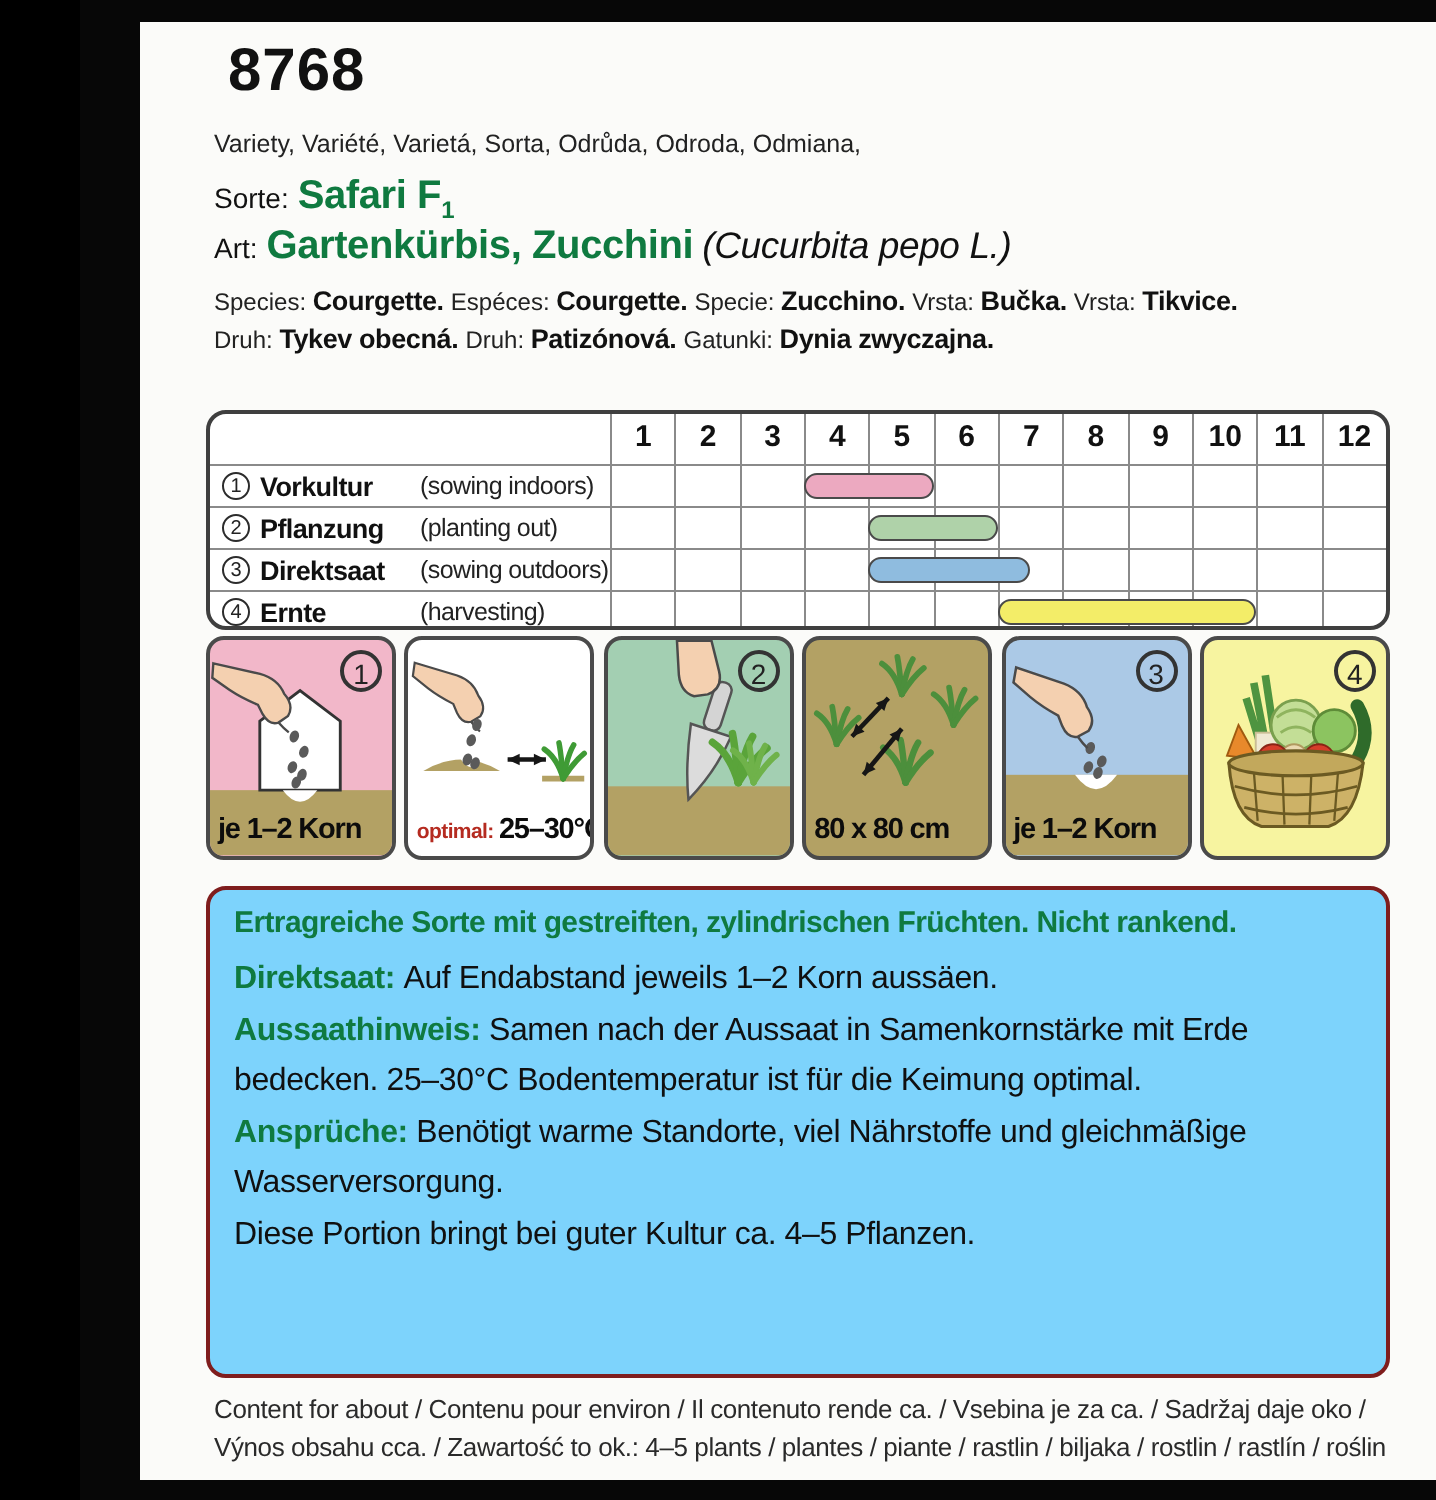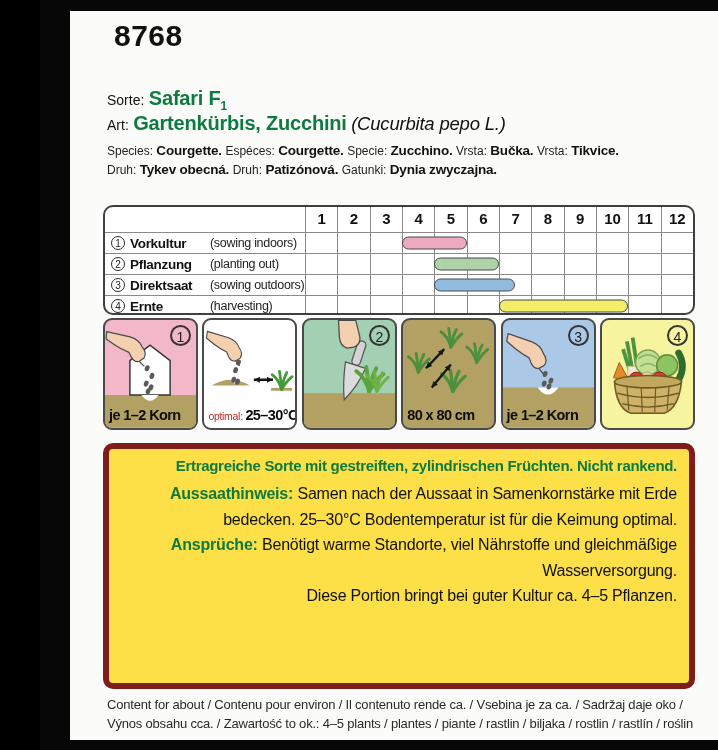--- a/index.html
+++ b/index.html
@@ -29,36 +29,37 @@
   .cal-name{width:80px;flex:none;font-weight:bold;font-size:13.5px;color:#111;letter-spacing:-.3px;}
   .cal-en{font-size:12.5px;color:#222;letter-spacing:-.3px;}
   .cal-cell{flex:1;border-left:1px solid #8a8a8a;}
   .cal-bar{position:absolute;top:50%;transform:translateY(-50%);height:13px;border:1.5px solid #4a4a4a;border-radius:7px;}
 
   .pictos{position:absolute;left:33px;top:307px;width:592px;height:112px;display:flex;justify-content:space-between;}
   .tile{position:relative;width:95px;height:112px;border:2px solid #4a4a4a;border-radius:9px;overflow:hidden;}
   .tile svg{position:absolute;left:0;top:0;}
   .badge{position:absolute;top:5px;right:5px;width:21px;height:21px;border:2px solid #333;border-radius:50%;text-align:center;line-height:20px;font-size:14px;color:#222;background:transparent;}
   .caption{position:absolute;left:4px;bottom:5px;font-weight:bold;font-size:14.5px;color:#0c0c0c;letter-spacing:-.6px;white-space:nowrap;}
-  .caption .pref{font-weight:normal;font-size:10.5px;color:#b52b20;letter-spacing:-.3px;}
-
-  .desc{position:absolute;left:33px;top:432px;width:592px;height:246px;border:6px solid #7f1d1d;border-radius:10px;background:#fde047;padding:8px 12px;text-align:right;}
+  .caption .pref{font-weight:bold;font-size:10.5px;color:#b52b20;letter-spacing:-.3px;}
+
+  .desc{position:absolute;left:33px;top:432px;width:592px;height:246px;border:2px solid #7f1d1d;border-radius:10px;background:#7dd3fc;padding:8px 12px;}
   .headline{font-size:15px;font-weight:bold;color:#0f7a40;letter-spacing:-.3px;margin-bottom:7px;}
   .para{font-size:16px;line-height:25.5px;color:#101010;letter-spacing:-.2px;}
   .para b{color:#0f7a40;}
 
   .footer{position:absolute;left:37px;top:684px;width:618px;font-size:13px;line-height:19px;color:#2a2a2a;letter-spacing:-.2px;}
 </style>
 </head>
 <body>
 
 <div class="stage">
   <div class="panel">
 
     <div class="artnum">8768</div>
+    <div class="variety-line">Variety, Variété, Varietá, Sorta, Odrůda, Odroda, Odmiana,</div>
 
     <div class="sorte-line">
       <span class="small-label">Sorte:</span>
       <span class="green-big"><span>Safari F</span><sub>1</sub></span>
     </div>
 
     <div class="art-line">
       <span class="small-label">Art:</span>
       <span class="green-big">Gartenkürbis, Zucchini</span>
       <span class="latin">(Cucurbita pepo L.)</span>
@@ -304,20 +305,21 @@
    <path d="M26,68 L28,94 M41,70 L42,96 M56,70 L55,96 M70,68 L68,94" stroke="#6b5a22" stroke-width="1.2"></path>
    <ellipse cx="48" cy="64" rx="35" ry="6.5" fill="#c2a85c" stroke="#6b5a22" stroke-width="1.6"></ellipse>
           </svg>
           <div class="badge">4</div>
         </div>
       </div>
 
     <div class="desc">
       <div class="headline">Ertragreiche Sorte mit gestreiften, zylindrischen Früchten. Nicht rankend.</div>
       <div id="paras">
+          <div class="para"><b>Direktsaat: </b>Auf Endabstand jeweils 1–2 Korn aussäen.</div>
           <div class="para"><b>Aussaathinweis: </b>Samen nach der Aussaat in Samenkornstärke mit Erde bedecken. 25–30°C Bodentemperatur ist für die Keimung optimal.</div>
           <div class="para"><b>Ansprüche: </b>Benötigt warme Standorte, viel Nährstoffe und gleichmäßige Wasserversorgung.</div>
           <div class="para">Diese Portion bringt bei guter Kultur ca. 4–5 Pflanzen.</div>
         </div>
     </div>
 
     <div class="footer">
       <div>Content for about / Contenu pour environ / Il contenuto rende ca. / Vsebina je za ca. / Sadržaj daje oko /</div>
       <div>Výnos obsahu cca. / Zawartość to ok.: 4–5 plants / plantes / piante / rastlin / biljaka / rostlin / rastlín / roślin</div>
     </div>

